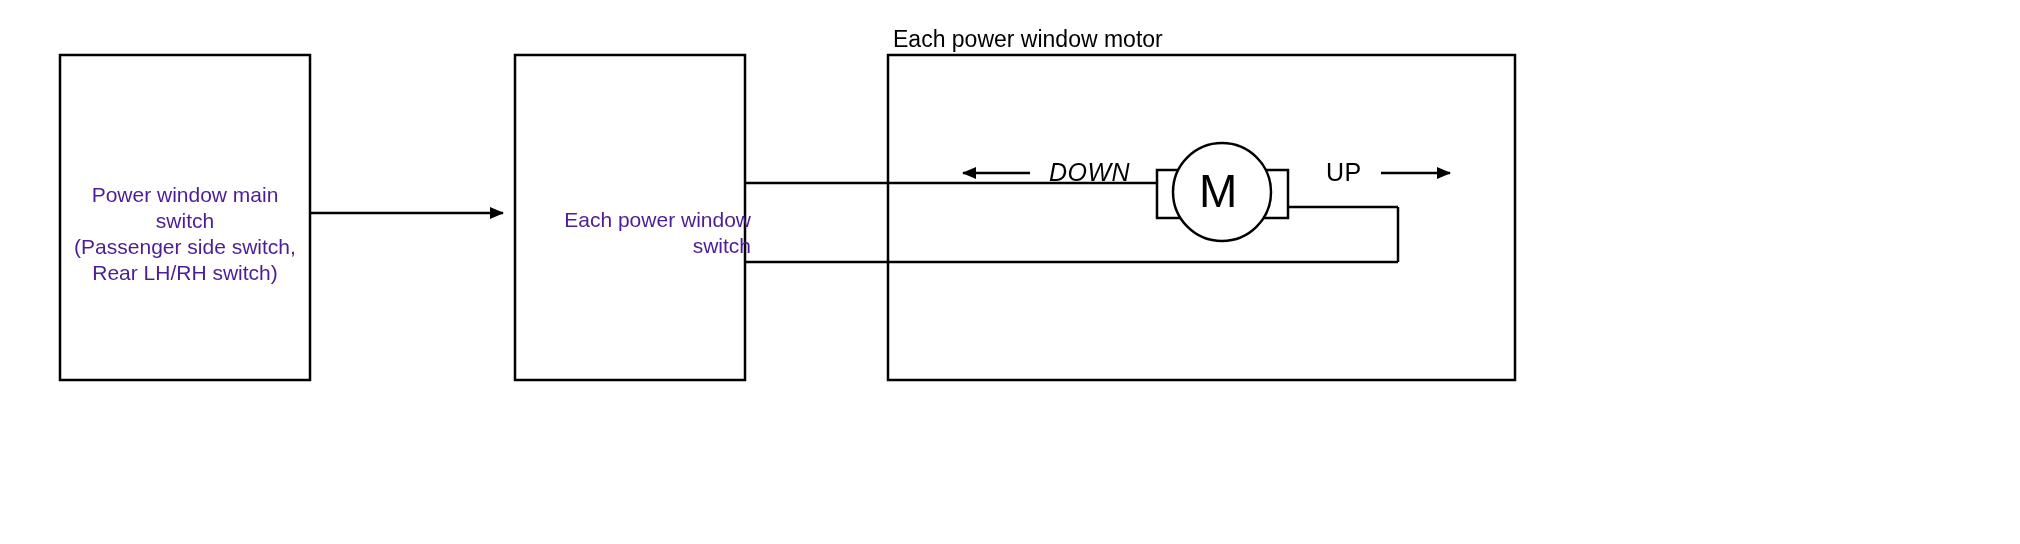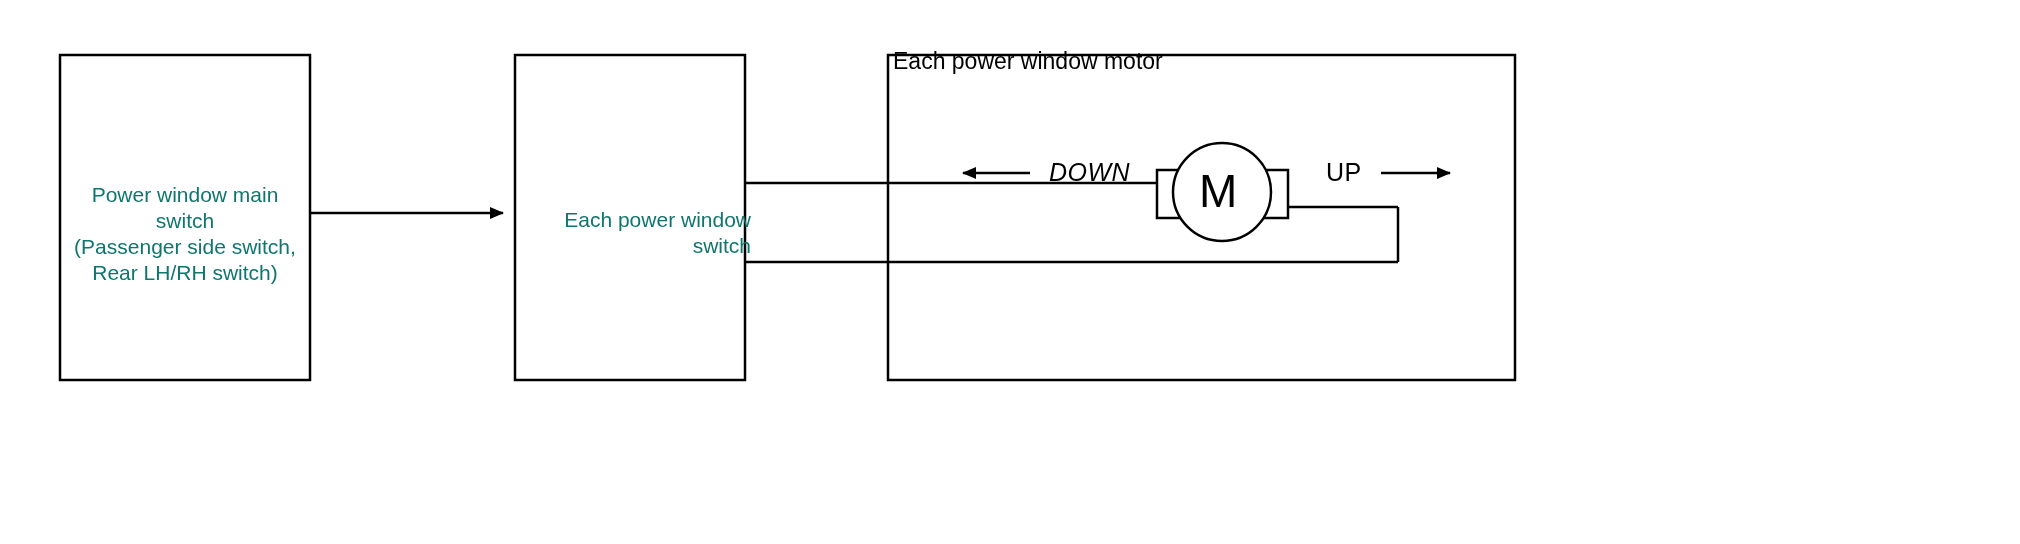--- a/index.html
+++ b/index.html
@@ -1,20 +1,20 @@
 <!DOCTYPE html>
 <html><head>
 <meta charset="utf-8">
 <title>Power Window Circuit Diagram</title>
 <style>
   html,body{margin:0;padding:0;background:#ffffff;}
   body{font-family:"Liberation Sans",sans-serif;color:#000;}
   #stage{position:relative;width:2020px;height:544px;background:#fff;overflow:hidden;}
   #svg-layer{position:absolute;left:0;top:0;width:2020px;height:544px;}
-  .box-label{position:absolute;font-size:21px;line-height:26px;color:#0f766e;white-space:pre-line;}
+  .box-label{position:absolute;font-size:21px;line-height:26px;color:#4c1d95;white-space:pre-line;}
   .lbl-center{text-align:center;}
   .lbl-left{text-align:right;}
   .wire-label{position:absolute;font-size:25px;line-height:25px;color:#000;letter-spacing:0.5px;white-space:nowrap;}
   .group-title{position:absolute;font-size:23px;line-height:23px;color:#000;white-space:nowrap;}
   .motor-glyph{position:absolute;font-size:46px;line-height:46px;color:#000;white-space:nowrap;}
 </style>
 </head>
 <body>
 
 <div id="stage">
@@ -53,21 +53,21 @@
 
     <line x1="1381" y1="173" x2="1450" y2="173" stroke="#000" stroke-width="2.5" marker-end="url(#arrowR)"></line>
   </svg>
 
   <div class="box-label lbl-center" style="left:62px;top:182px;width:246px;">Power window main switch
 (Passenger side switch,
 Rear LH/RH switch)</div>
 
   <div class="box-label lbl-left" style="left:519px;top:207px;width:232px;">Each power window switch</div>
 
-  <div class="group-title" style="left:893px;top:28px;margin-top:22px;">Each power window motor</div>
+  <div class="group-title" style="left:893px;top:28px;">Each power window motor</div>
 
   <div class="motor-glyph" style="left:1199px;top:168px;">M</div>
 
   <div class="wire-label" style="left:1049px;top:160px;font-style:italic;">DOWN</div>
 
   <div class="wire-label" style="left:1326px;top:160px;">UP</div>
 
 </div>
 
 </body></html>

